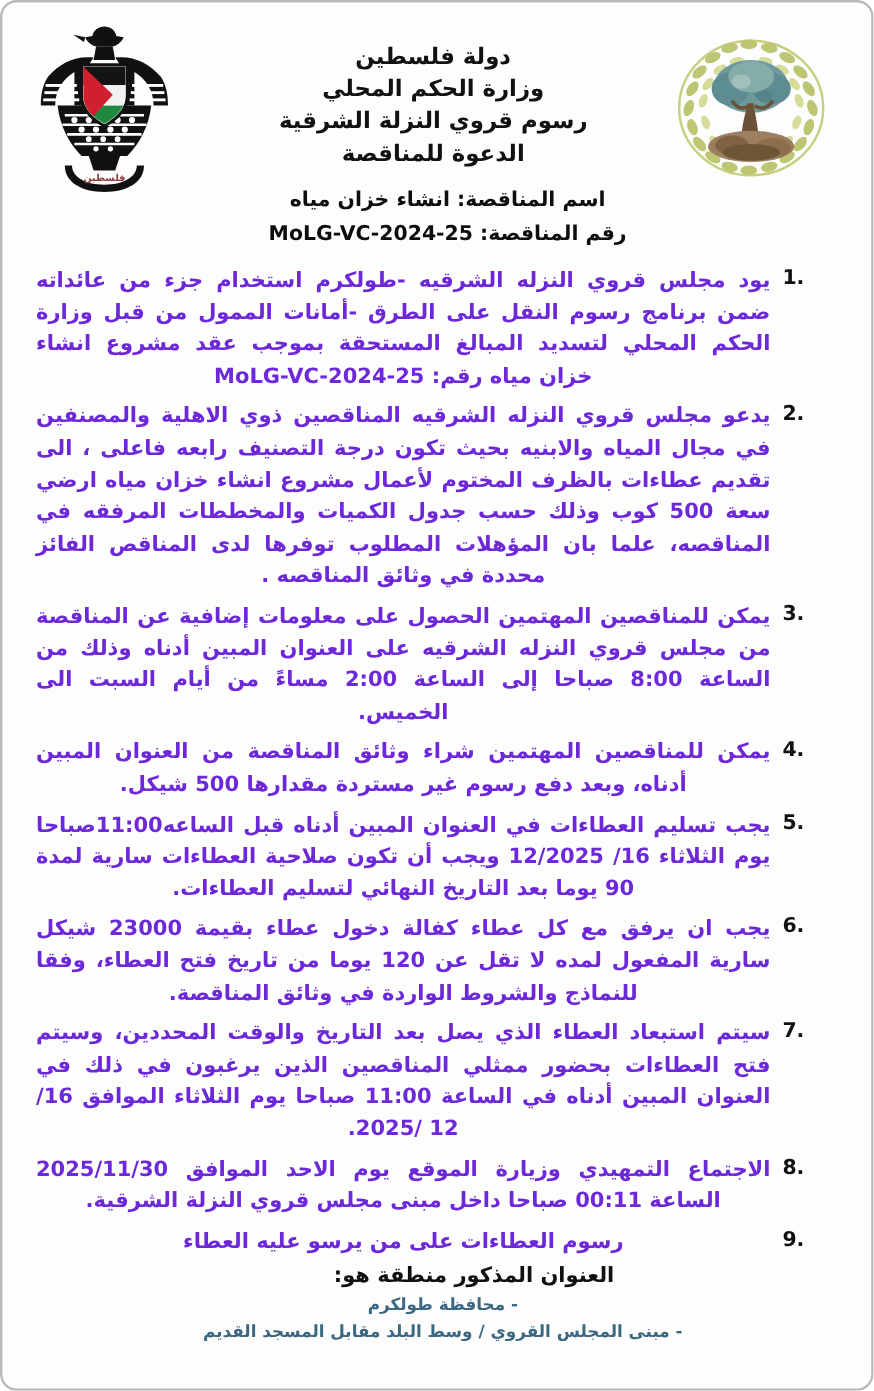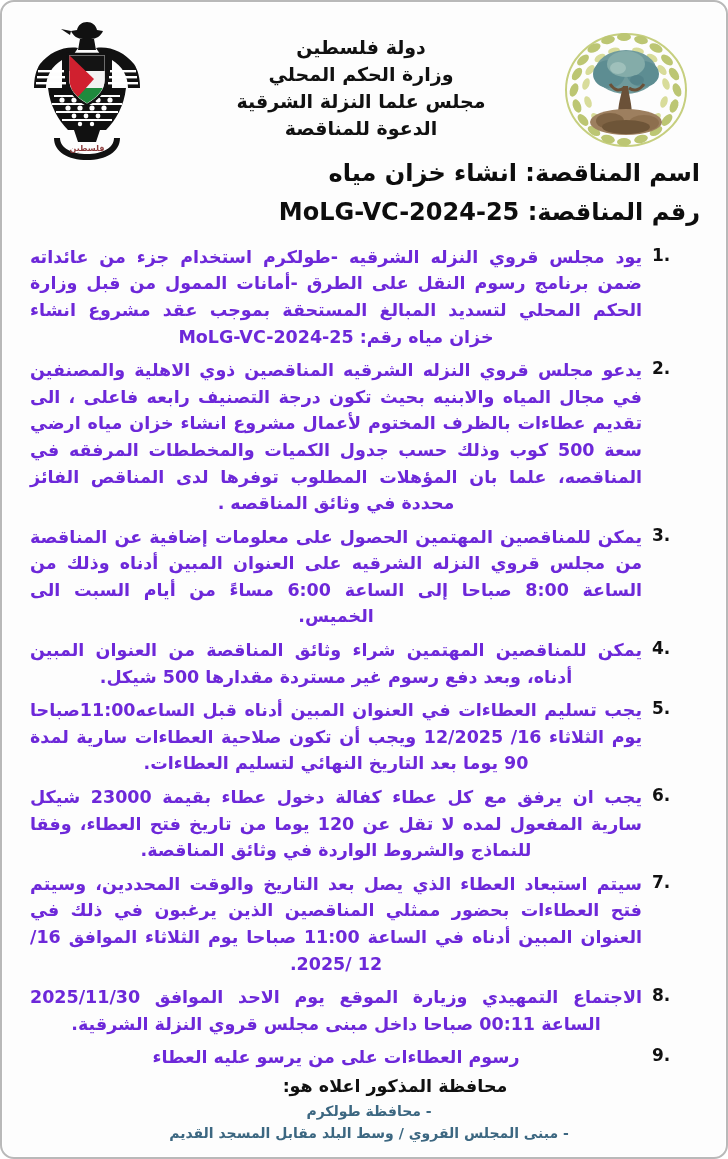--- a/index.html
+++ b/index.html
@@ -69,25 +69,25 @@
   }
 
   
   .tender-meta {
     margin-top: -6px;
     padding-left: 18px;
     text-align: left;
     direction: rtl;
   }
   .tender-meta .line {
-    font-size: 24px;
+    font-size: 17px;
     font-weight: bold;
     color: #0d0d0d;
     line-height: 1.62;
-    text-align: right;
+    text-align: center;
     white-space: nowrap;
   }
   .tender-meta .line .val-ltr {
     direction: ltr;
     unicode-bidi: embed;
     display: inline-block;
   }
 
   
   .clause-list {
@@ -217,21 +217,21 @@
           <ellipse cx="58" cy="95" rx="14" ry="8" fill="#7f6344"></ellipse>
           <ellipse cx="92" cy="97" rx="15" ry="8" fill="#8d6f4e"></ellipse>
           <ellipse cx="74" cy="101" rx="24" ry="7" fill="#6e5538"></ellipse>
         </g>
       </svg>
     </div>
 
     <div class="header-titles">
       <div>دولة فلسطين</div>
       <div>وزارة الحكم المحلي</div>
-      <div>مجلس علما النزلة الشرقية</div>
+      <div>رسوم قروي النزلة الشرقية</div>
       <div>الدعوة للمناقصة</div>
     </div>
 
     <div>
       <svg class="emblem-eagle" viewBox="0 0 118 150" xmlns="http://www.w3.org/2000/svg">
         <g fill="#111111">
 
           <path d="M59 4 C54 4, 50 7, 49 12 L43 13 C45 18, 50 21, 55 21 L63 21 C68 21, 73 18, 75 13 L69 12 C68 7, 64 4, 59 4 Z"></path>
           <path d="M43 13 L33 11 L42 17 Z"></path>
 
@@ -311,21 +311,21 @@
       <div class="clause-text">يود مجلس قروي النزله الشرقيه -طولكرم استخدام جزء من عائداته ضمن برنامج رسوم النقل على الطرق -أمانات الممول من قبل وزارة الحكم المحلي لتسديد المبالغ المستحقة بموجب عقد مشروع انشاء خزان مياه رقم: MoLG-VC-2024-25</div>
     </div>
 
     <div class="clause">
       <div class="clause-num">2.</div>
       <div class="clause-text">يدعو مجلس قروي النزله الشرقيه المناقصين ذوي الاهلية والمصنفين في مجال المياه والابنيه بحيث تكون درجة التصنيف رابعه فاعلى ، الى تقديم عطاءات بالظرف المختوم لأعمال مشروع انشاء خزان مياه ارضي سعة 500 كوب وذلك حسب جدول الكميات والمخططات المرفقه في المناقصه، علما بان المؤهلات المطلوب توفرها لدى المناقص الفائز محددة في وثائق المناقصه .</div>
     </div>
 
     <div class="clause">
       <div class="clause-num">3.</div>
-      <div class="clause-text">يمكن للمناقصين المهتمين الحصول على معلومات إضافية عن المناقصة من مجلس قروي النزله الشرقيه على العنوان المبين أدناه وذلك من الساعة 8:00 صباحا إلى الساعة 6:00 مساءً من أيام السبت الى الخميس.</div>
+      <div class="clause-text">يمكن للمناقصين المهتمين الحصول على معلومات إضافية عن المناقصة من مجلس قروي النزله الشرقيه على العنوان المبين أدناه وذلك من الساعة 8:00 صباحا إلى الساعة 2:00 مساءً من أيام السبت الى الخميس.</div>
     </div>
 
     <div class="clause">
       <div class="clause-num">4.</div>
       <div class="clause-text">يمكن للمناقصين المهتمين شراء وثائق المناقصة من العنوان المبين أدناه، وبعد دفع رسوم غير مستردة مقدارها 500 شيكل.</div>
     </div>
 
     <div class="clause">
       <div class="clause-num">5.</div>
       <div class="clause-text">يجب تسليم العطاءات في العنوان المبين أدناه قبل الساعه11:00صباحا يوم الثلاثاء 16/ 12/2025 ويجب أن تكون صلاحية العطاءات سارية لمدة 90 يوما بعد التاريخ النهائي لتسليم العطاءات.</div>
@@ -345,21 +345,21 @@
       <div class="clause-num">8.</div>
       <div class="clause-text">الاجتماع التمهيدي وزيارة الموقع يوم الاحد الموافق 2025/11/30 الساعة 00:11 صباحا داخل مبنى مجلس قروي النزلة الشرقية.</div>
     </div>
 
     <div class="clause">
       <div class="clause-num">9.</div>
       <div class="clause-text tight">رسوم العطاءات على من يرسو عليه العطاء</div>
     </div>
   </div>
 
-  <div class="address-intro">محافظة المذكور اعلاه هو:</div>
+  <div class="address-intro">العنوان المذكور منطقة هو:</div>
 
   <div class="address-lines">
     <div class="addr-line">- محافظة طولكرم</div>
     <div class="addr-line">- مبنى المجلس القروي / وسط البلد مقابل المسجد القديم</div>
 
   </div>
 
 </div>
 
 </body></html>

